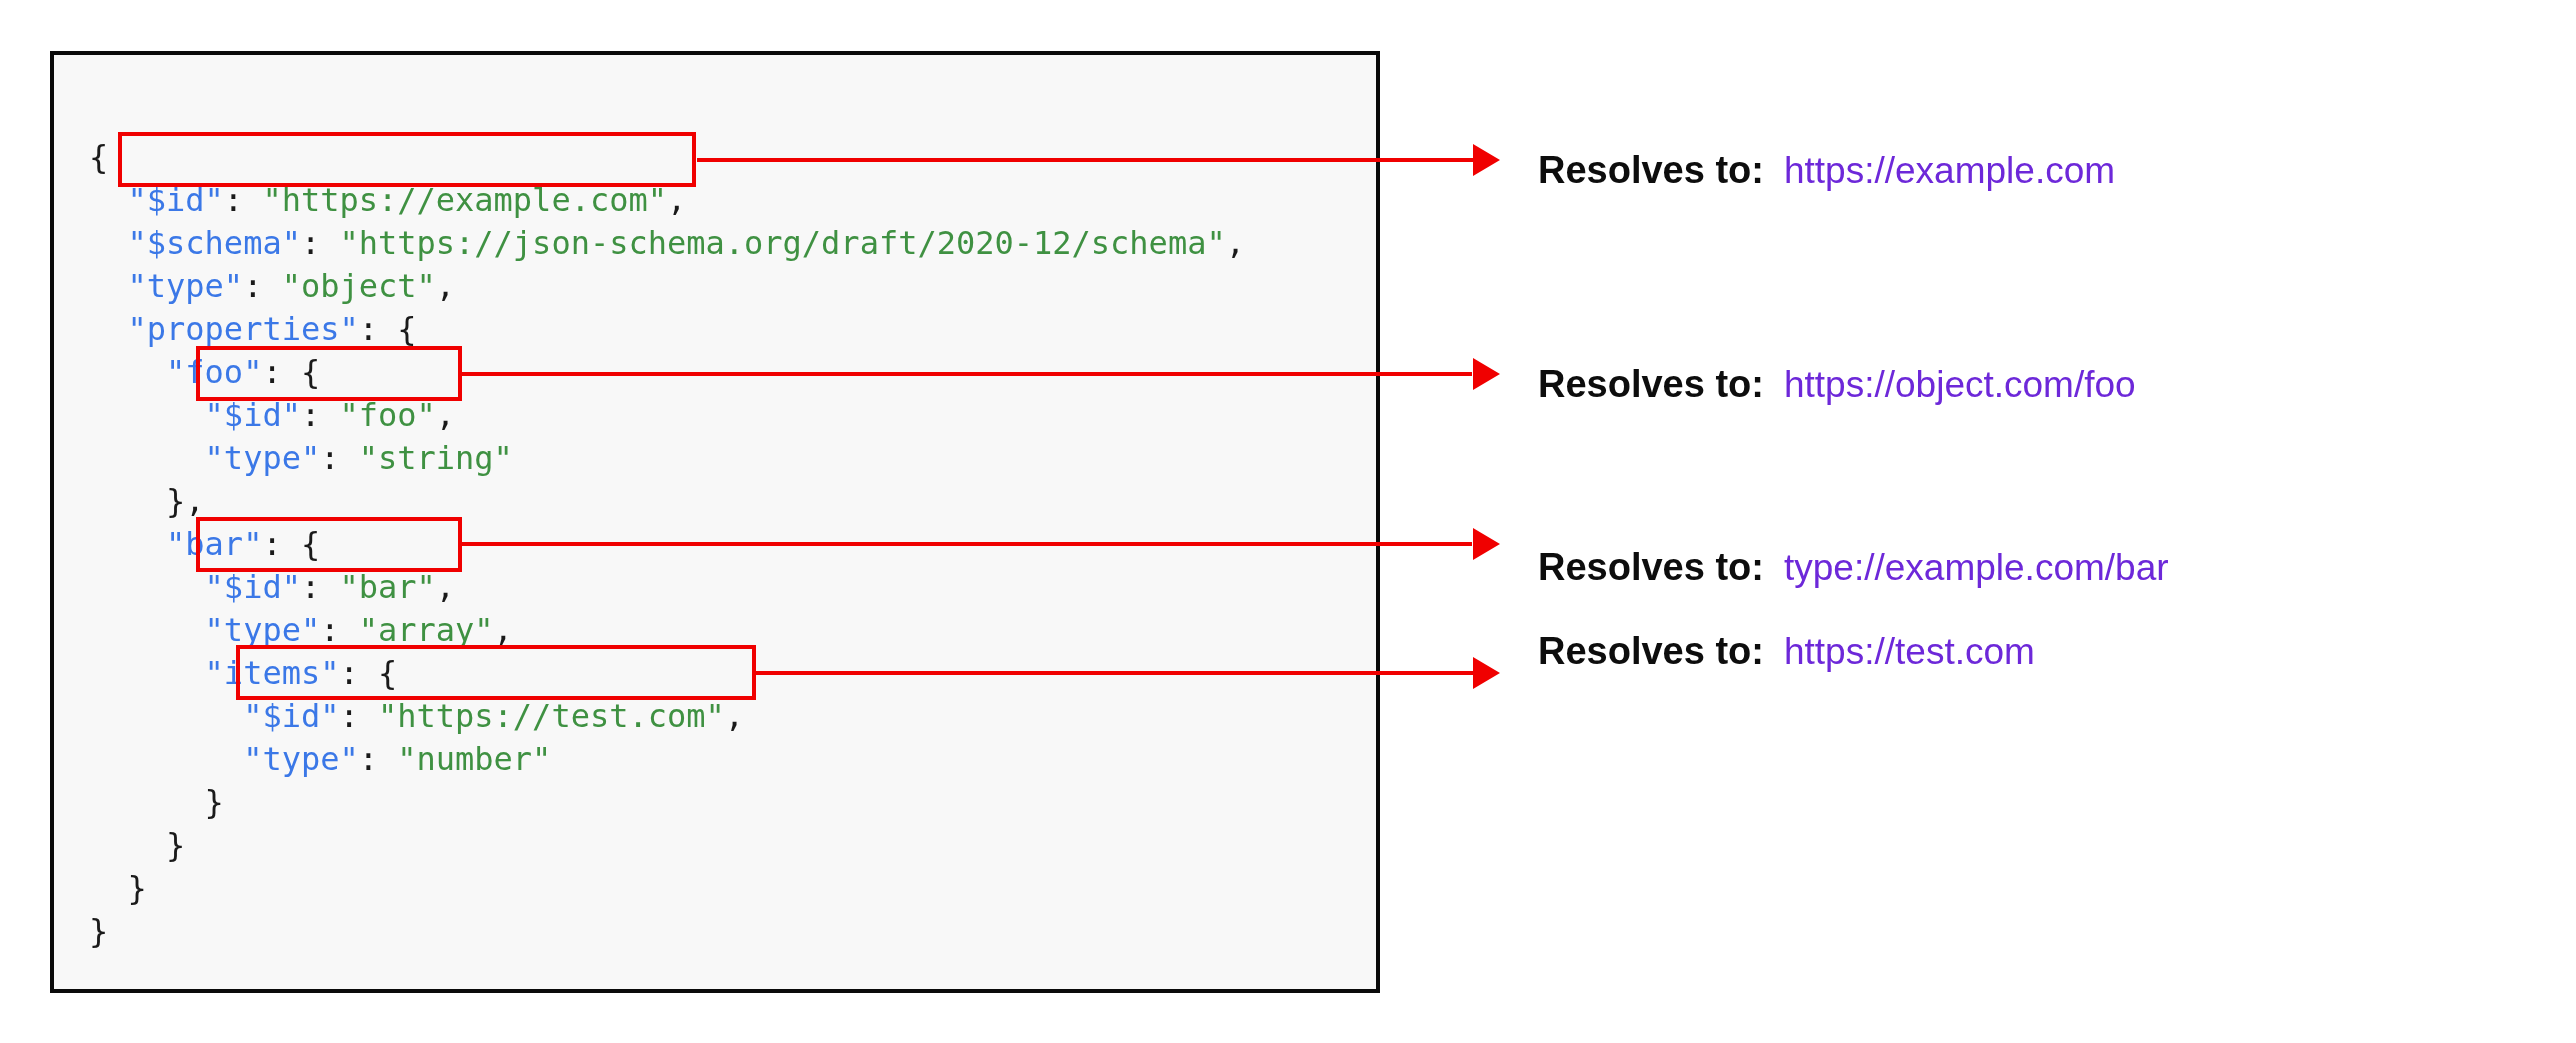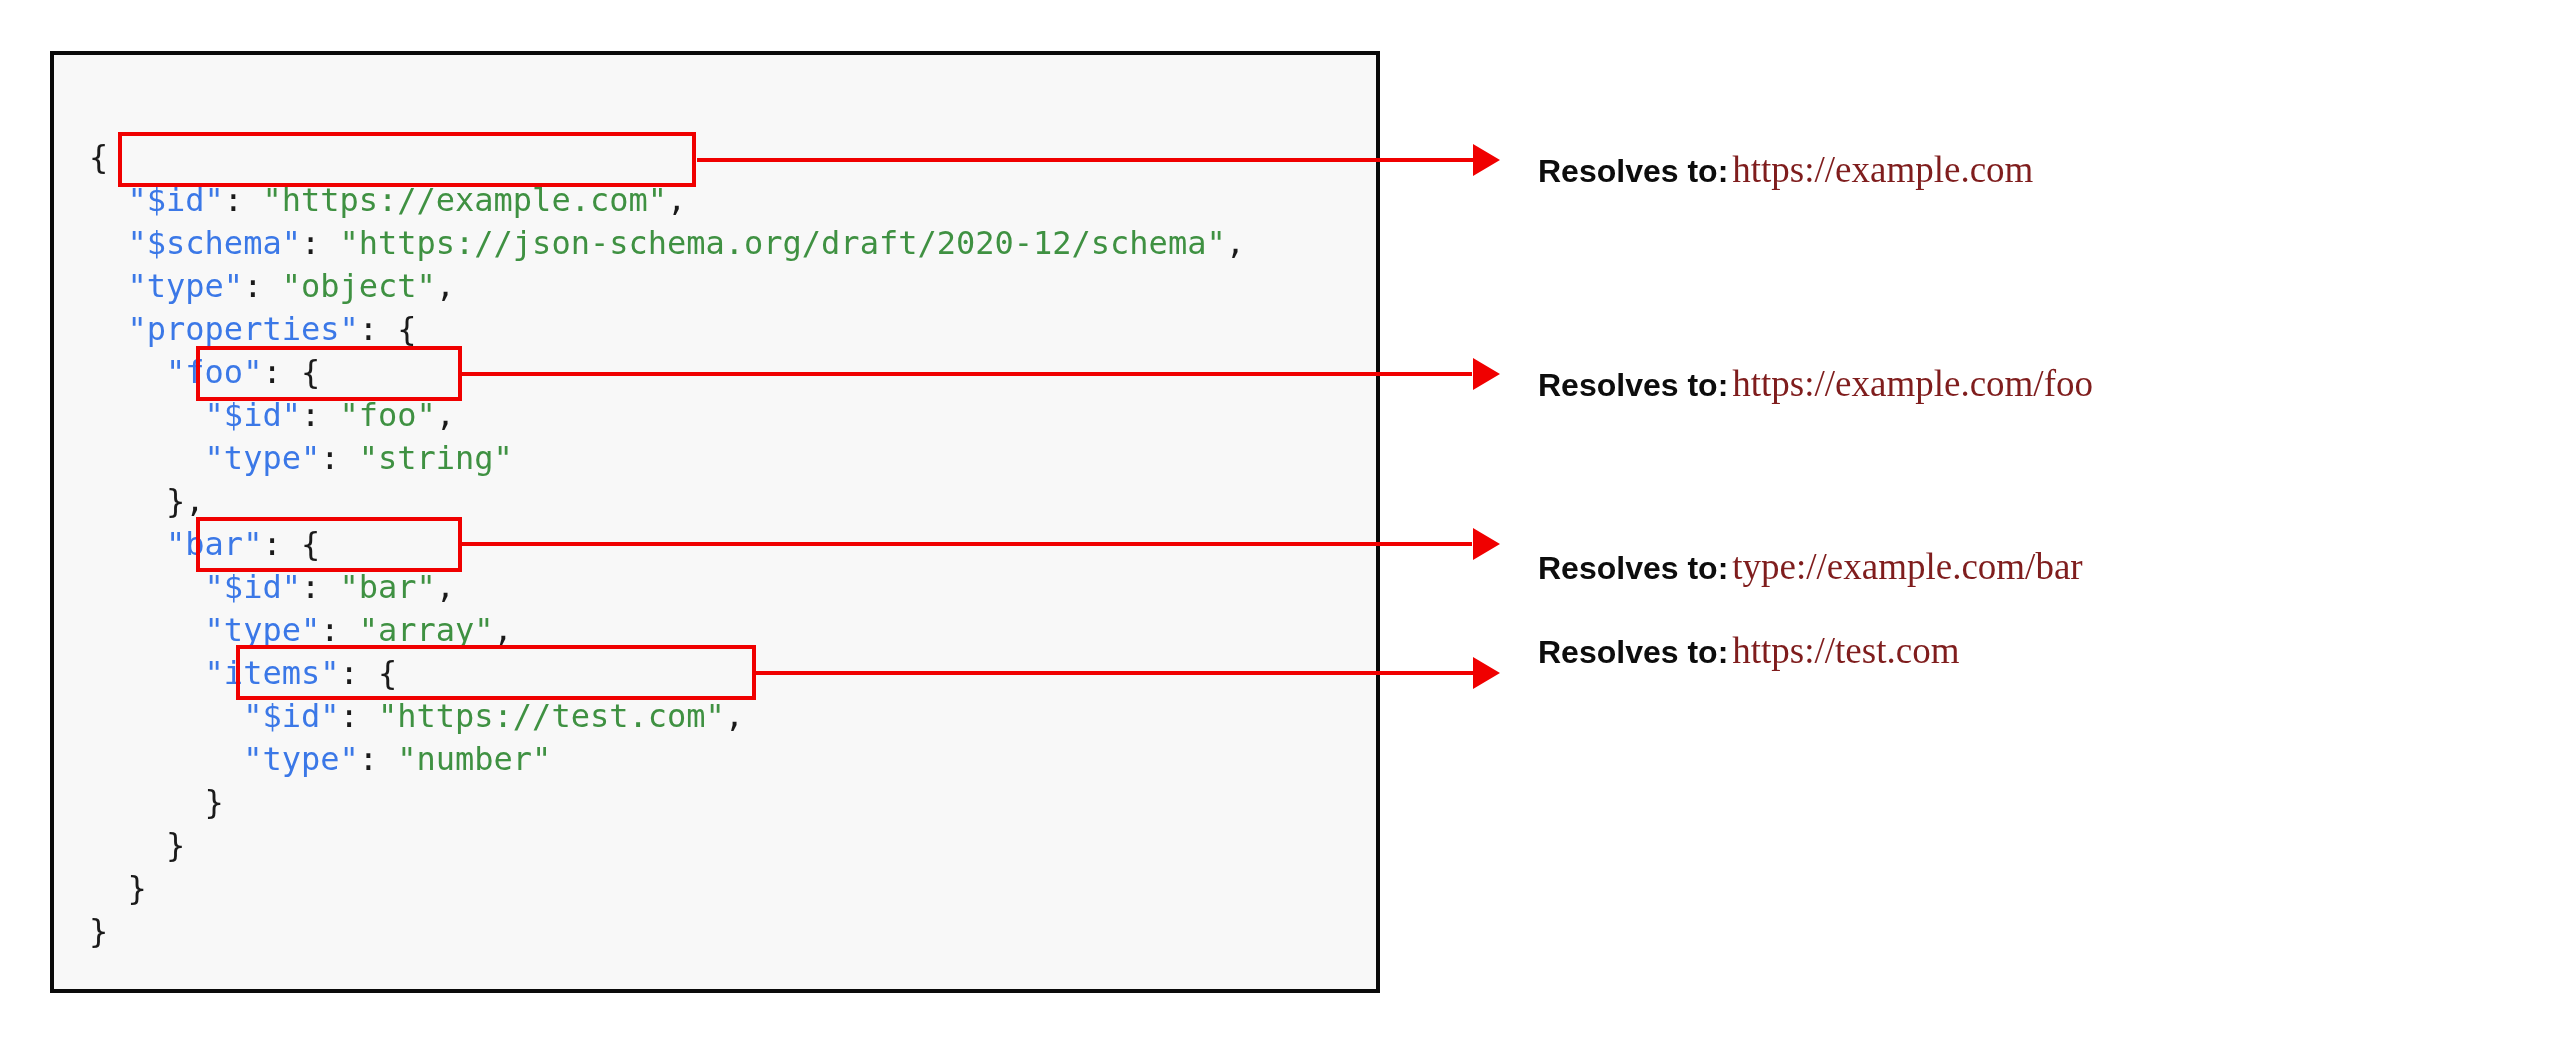--- a/index.html
+++ b/index.html
@@ -73,28 +73,28 @@
   
   .annot {
     position: absolute;
     white-space: nowrap;
     z-index: 5;
     line-height: 1;
   }
   .annot-label {
     font-family: "Liberation Sans", sans-serif;
     font-weight: bold;
-    font-size: 32px;
+    font-size: 38px;
     color: #0d0d0d;
   }
   .annot-value {
-    font-family: Liberation Serif, serif;
+    font-family: Liberation Sans, sans-serif;
     font-size: 37px;
-    color: #7f1d1d;
-    margin-left: 4px;
+    color: #6d28d9;
+    margin-left: 20px;
   }
 </style>
 </head>
 <body>
 
 <div id="code-panel">
   <pre id="code-listing"><span class="ln"><span class="p"></span><span class="p">{</span></span><span class="ln"><span class="p">  </span><span class="k">"$id"</span><span class="p">: </span><span class="s">"https://example.com"</span><span class="p">,</span></span><span class="ln"><span class="p">  </span><span class="k">"$schema"</span><span class="p">: </span><span class="s">"https://json-schema.org/draft/2020-12/schema"</span><span class="p">,</span></span><span class="ln"><span class="p">  </span><span class="k">"type"</span><span class="p">: </span><span class="s">"object"</span><span class="p">,</span></span><span class="ln"><span class="p">  </span><span class="k">"properties"</span><span class="p">: {</span></span><span class="ln"><span class="p">    </span><span class="k">"foo"</span><span class="p">: {</span></span><span class="ln"><span class="p">      </span><span class="k">"$id"</span><span class="p">: </span><span class="s">"foo"</span><span class="p">,</span></span><span class="ln"><span class="p">      </span><span class="k">"type"</span><span class="p">: </span><span class="s">"string"</span></span><span class="ln"><span class="p">    </span><span class="p">},</span></span><span class="ln"><span class="p">    </span><span class="k">"bar"</span><span class="p">: {</span></span><span class="ln"><span class="p">      </span><span class="k">"$id"</span><span class="p">: </span><span class="s">"bar"</span><span class="p">,</span></span><span class="ln"><span class="p">      </span><span class="k">"type"</span><span class="p">: </span><span class="s">"array"</span><span class="p">,</span></span><span class="ln"><span class="p">      </span><span class="k">"items"</span><span class="p">: {</span></span><span class="ln"><span class="p">        </span><span class="k">"$id"</span><span class="p">: </span><span class="s">"https://test.com"</span><span class="p">,</span></span><span class="ln"><span class="p">        </span><span class="k">"type"</span><span class="p">: </span><span class="s">"number"</span></span><span class="ln"><span class="p">      </span><span class="p">}</span></span><span class="ln"><span class="p">    </span><span class="p">}</span></span><span class="ln"><span class="p">  </span><span class="p">}</span></span><span class="ln"><span class="p"></span><span class="p">}</span></span></pre>
 </div>
 
 <div id="highlight-layer">
@@ -110,17 +110,17 @@
     <div class="conn" style="left: 462px; top: 372px; width: 1010px;"></div>
     <div class="arrowhead" style="left: 1473px; top: 358px;"></div>
     <div class="conn" style="left: 462px; top: 542px; width: 1010px;"></div>
     <div class="arrowhead" style="left: 1473px; top: 528px;"></div>
     <div class="conn" style="left: 755px; top: 671px; width: 718px;"></div>
     <div class="arrowhead" style="left: 1473px; top: 657px;"></div>
   </div>
 
 <div id="annotation-layer">
     <div class="annot" style="left: 1538px; top: 151px;"><span class="annot-label">Resolves to:</span><span class="annot-value">https://example.com</span></div>
-    <div class="annot" style="left: 1538px; top: 365px;"><span class="annot-label">Resolves to:</span><span class="annot-value">https://example.com/foo</span></div>
+    <div class="annot" style="left: 1538px; top: 365px;"><span class="annot-label">Resolves to:</span><span class="annot-value">https://object.com/foo</span></div>
     <div class="annot" style="left: 1538px; top: 548px;"><span class="annot-label">Resolves to:</span><span class="annot-value">type://example.com/bar</span></div>
     <div class="annot" style="left: 1538px; top: 632px;"><span class="annot-label">Resolves to:</span><span class="annot-value">https://test.com</span></div>
   </div>
 
 
 </body></html>

